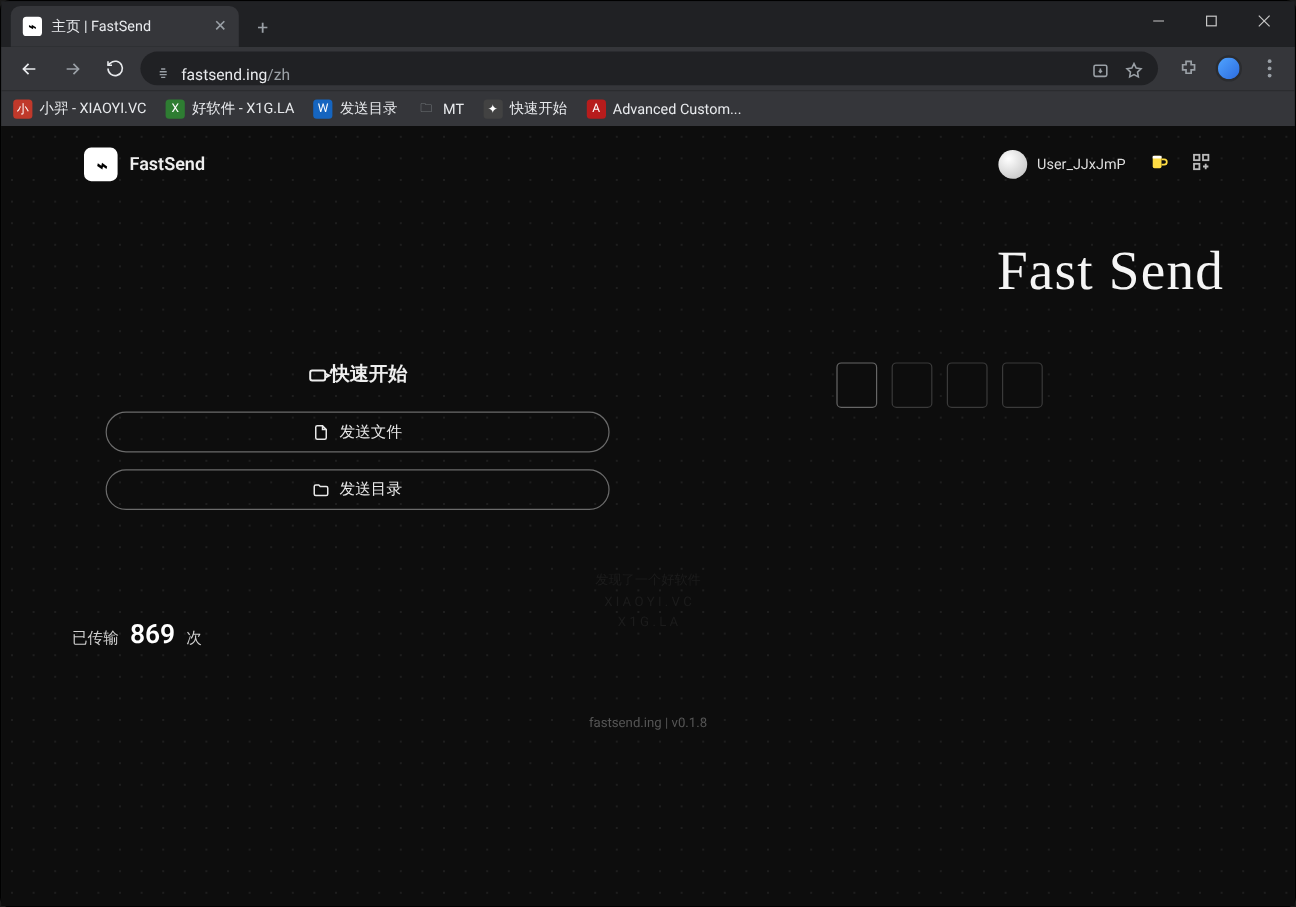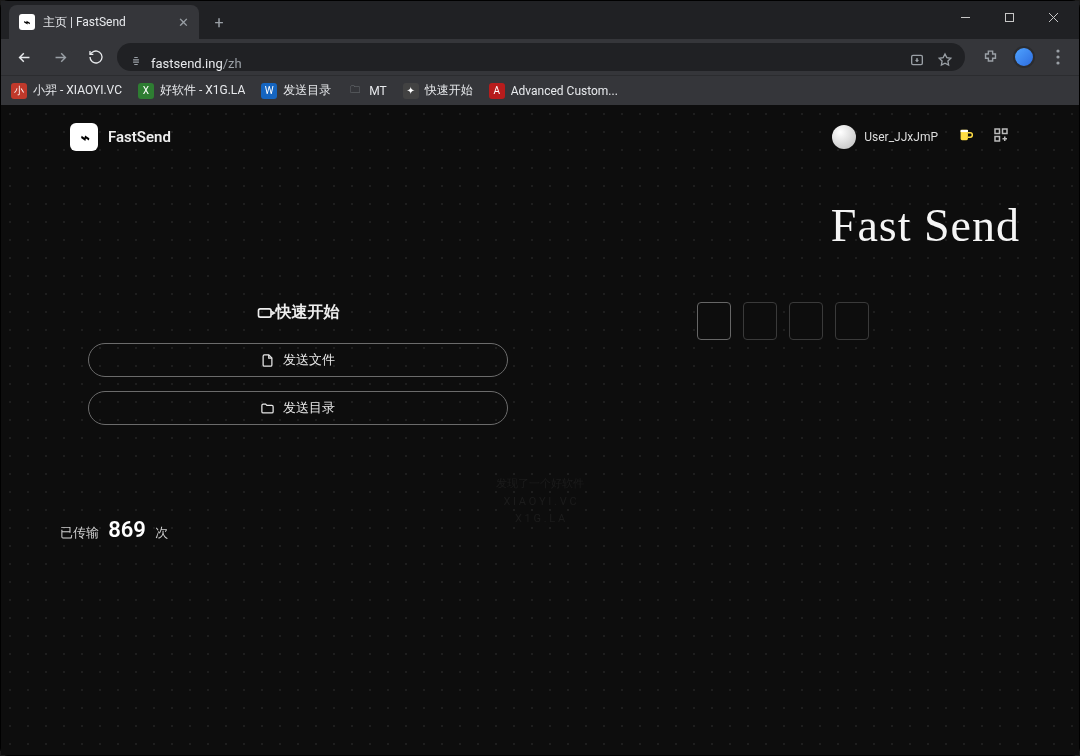--- a/index.html
+++ b/index.html
@@ -248,17 +248,20 @@
           </div>
         </div>
       </div>
 
       <div class="stats">
         <span>已传输</span>
         <span class="num">869</span>
         <span>次</span>
       </div>
 
+      <div class="footer">
+        <span>fastsend.ing | v0.1.8</span>
+      </div>
 
     </div>
   </div>
 
 </div>
 
 </body></html>

